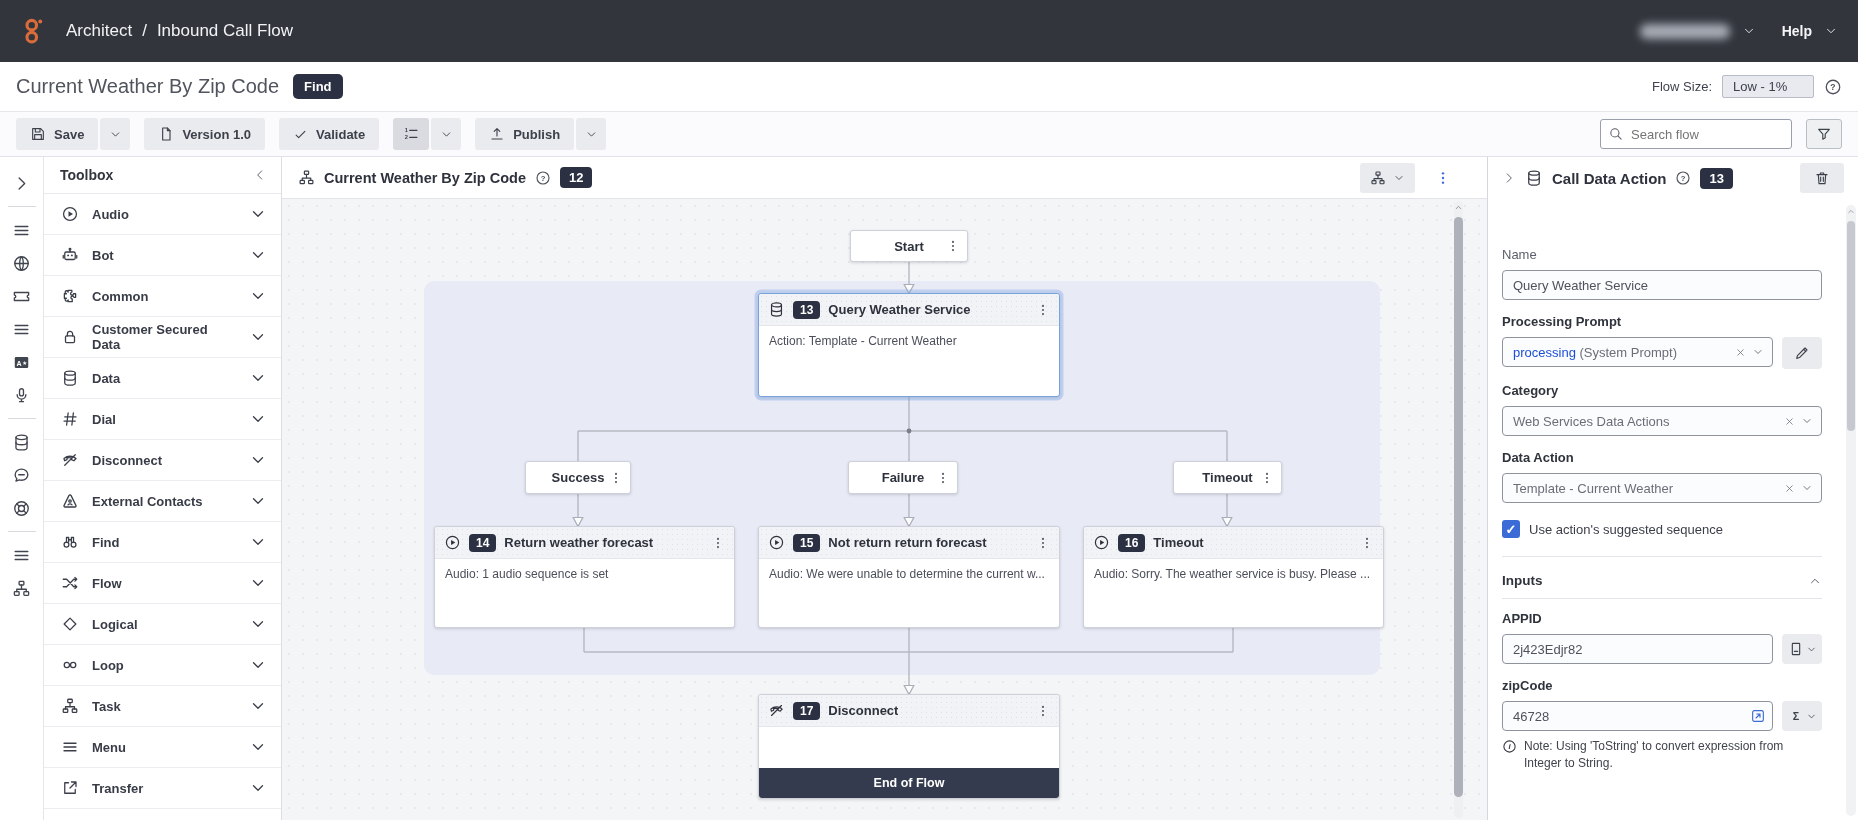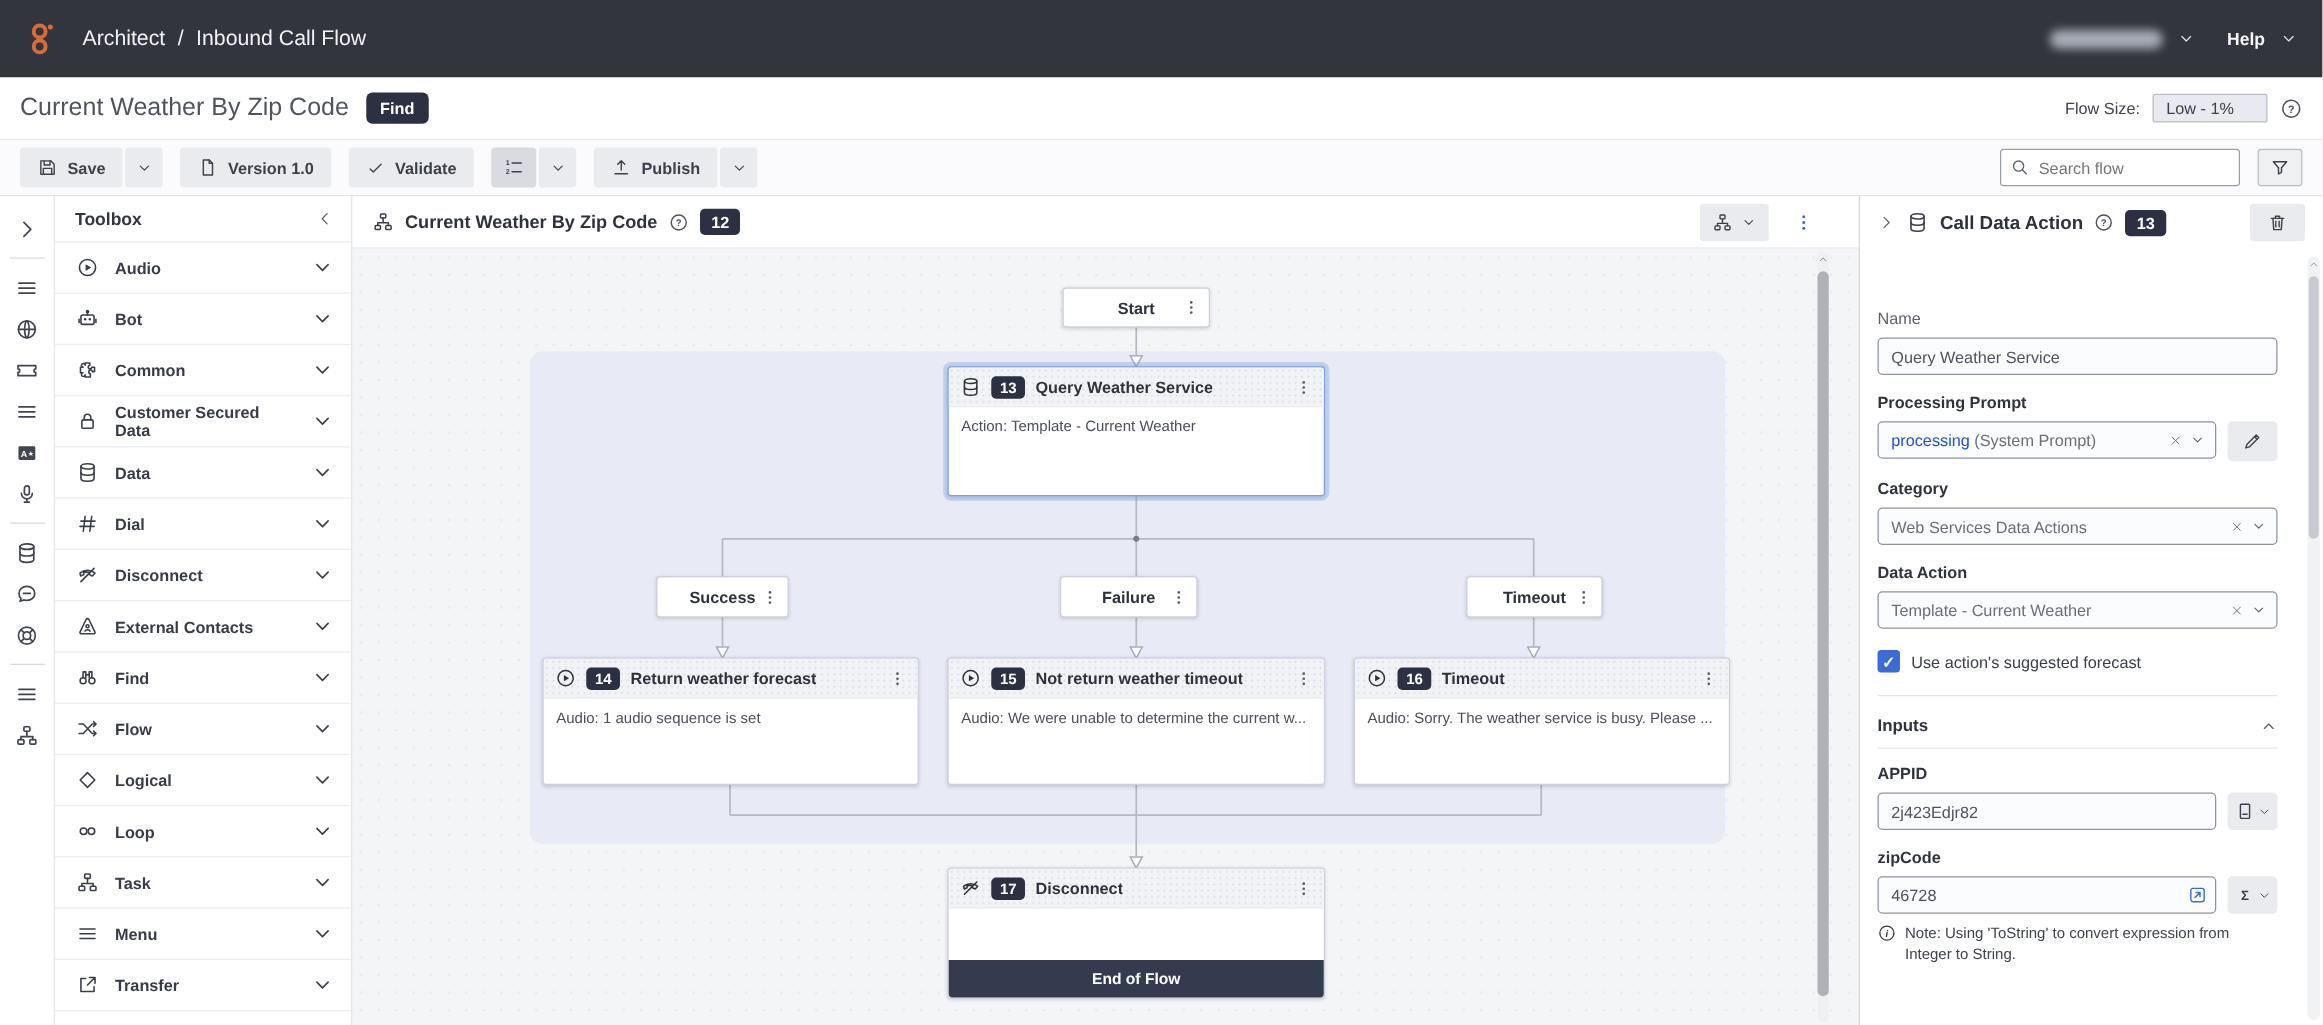--- a/index.html
+++ b/index.html
@@ -772,21 +772,21 @@
 
         <div class="node action" style="left:476px;top:327px;width:302px;height:102px">
           <div class="node-head">
             <span class="ic">
                 <svg viewBox="0 0 24 24" fill="none" stroke="currentColor" stroke-width="1.7" stroke-linecap="round" stroke-linejoin="round" font-family="inherit">
                   <circle cx="12" cy="12" r="8.6"></circle>
                   <path d="M10 8.4l6 3.6-6 3.6z" fill="currentColor" stroke="none"></path>
                 </svg>
               </span>
             <span class="head-badge">15</span>
-            <span class="node-title">Not return weather timeout</span>
+            <span class="node-title">Not return return forecast</span>
             <span class="ic ic14 kebab">
                 <svg viewBox="0 0 24 24" fill="none" stroke="currentColor" stroke-width="1.7" stroke-linecap="round" stroke-linejoin="round" font-family="inherit">
                   <circle cx="12" cy="5" r="1.8" fill="currentColor" stroke="none"></circle>
                   <circle cx="12" cy="12" r="1.8" fill="currentColor" stroke="none"></circle>
                   <circle cx="12" cy="19" r="1.8" fill="currentColor" stroke="none"></circle>
                 </svg>
               </span>
           </div>
           <div class="node-body">Audio: We were unable to determine the current w...</div>
         </div>
@@ -933,21 +933,21 @@
             </span>
           <span class="ic ic12 chev">
               <svg viewBox="0 0 24 24" fill="none" stroke="currentColor" stroke-width="1.7" stroke-linecap="round" stroke-linejoin="round" font-family="inherit">
                 <path d="M6 9l6 6 6-6"></path>
               </svg>
             </span>
         </div>
 
         <div class="chk-row">
           <span class="checkbox">✓</span>
-          <span class="chk-label">Use action's suggested forecast</span>
+          <span class="chk-label">Use action's suggested sequence</span>
         </div>
 
         <div class="divider"></div>
 
         <div class="sec-head">
           <span class="sec-title">Inputs</span>
           <span class="ic ic14">
               <svg viewBox="0 0 24 24" fill="none" stroke="currentColor" stroke-width="1.7" stroke-linecap="round" stroke-linejoin="round" font-family="inherit">
                 <path d="M6 15l6-6 6 6"></path>
               </svg>

